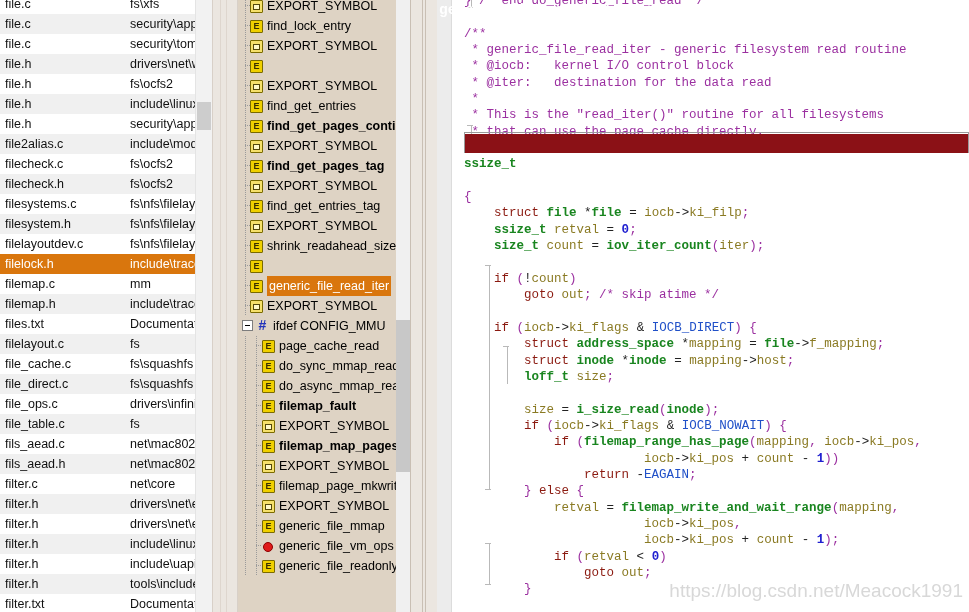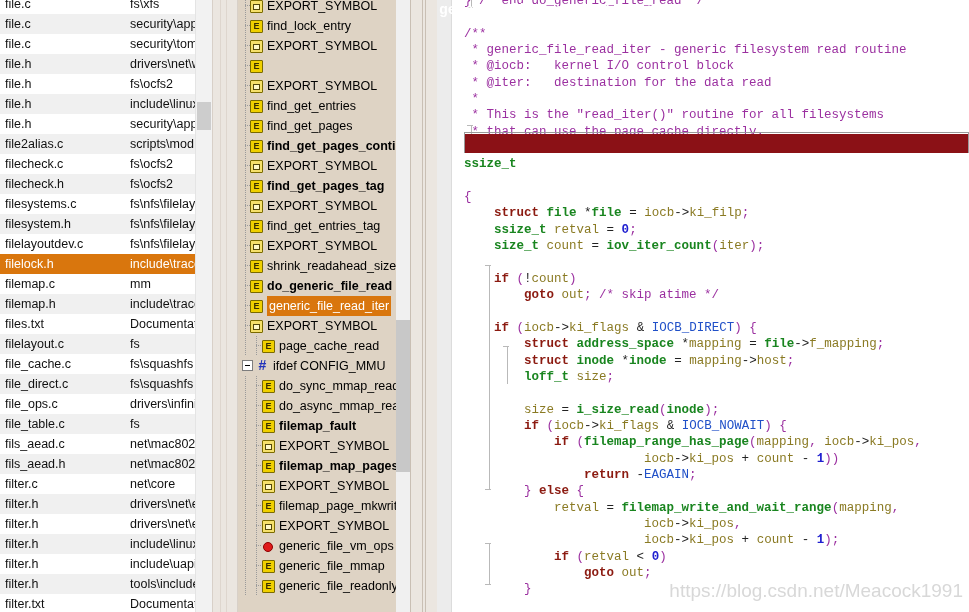--- a/index.html
+++ b/index.html
@@ -138,21 +138,21 @@
   .fold{
     position:absolute;left:16px;top:0;bottom:0;width:10px;background:#ffffff;
   }
   .codearea{
     position:absolute;left:27px;top:-7px;right:0;bottom:0;
     font-family:"Liberation Mono","DejaVu Sans Mono",monospace;
     font-size:12.5px;line-height:16.35px;white-space:pre;
   }
   .ln{height:16.35px;}
   .cm{color:#9b30a0;}
-  .kw{color:#8b1a10;font-weight:bold;text-align:center;}
+  .kw{color:#8b1a10;font-weight:normal;text-align:center;}
   .ty{color:#19851f;font-weight:bold;}
   .fnc{color:#19851f;font-weight:bold;}
   .id{color:#8a7a23;}
   .num{color:#2020d0;font-weight:bold;}
   .cst{color:#2050c8;}
   .pn{color:#9b30a0;}
   .pl{color:#222;}
   .sigbox{
     position:absolute;left:27px;top:132px;right:0;height:21px;
     border:1px solid #9a9a9a;box-sizing:border-box;
@@ -206,21 +206,21 @@
         <div class="frow alt">
           <span class="fname">file.h</span>
           <span class="fpath">include\linux</span>
         </div>
         <div class="frow">
           <span class="fname">file.h</span>
           <span class="fpath">security\appa</span>
         </div>
         <div class="frow alt">
           <span class="fname">file2alias.c</span>
-          <span class="fpath">scripts\mod</span>
+          <span class="fpath">include\mod</span>
         </div>
         <div class="frow">
           <span class="fname">filecheck.c</span>
           <span class="fpath">fs\ocfs2</span>
         </div>
         <div class="frow alt">
           <span class="fname">filecheck.h</span>
           <span class="fpath">fs\ocfs2</span>
         </div>
         <div class="frow">
@@ -357,28 +357,20 @@
           <span class="tlabel">EXPORT_SYMBOL</span>
         </div>
         <div class="trow">
           <span class="guide d1">
             <span class="dots" style="left:5px"></span>
             <span class="dashh" style="left:5px;width:5px"></span>
           </span>
           <span class="ico fn"></span>
           <span class="tlabel">find_get_entries</span>
         </div>
-        <div class="trow">
-          <span class="guide d1">
-            <span class="dots" style="left:5px"></span>
-            <span class="dashh" style="left:5px;width:5px"></span>
-          </span>
-          <span class="ico fn"></span>
-          <span class="tlabel">find_get_pages</span>
-        </div>
         <div class="trow b">
           <span class="guide d1">
             <span class="dots" style="left:5px"></span>
             <span class="dashh" style="left:5px;width:5px"></span>
           </span>
           <span class="ico fn"></span>
           <span class="tlabel">find_get_pages_contig</span>
         </div>
         <div class="trow">
           <span class="guide d1">
@@ -427,61 +419,60 @@
           </span>
           <span class="ico fn"></span>
           <span class="tlabel">shrink_readahead_size_</span>
         </div>
         <div class="trow b">
           <span class="guide d1">
             <span class="dots" style="left:5px"></span>
             <span class="dashh" style="left:5px;width:5px"></span>
           </span>
           <span class="ico fn"></span>
-          <span class="tlabel">do_generic_file_read</span>
         </div>
         <div class="trow sel">
           <span class="guide d1">
             <span class="dots" style="left:5px"></span>
             <span class="dashh" style="left:5px;width:5px"></span>
           </span>
           <span class="ico fn"></span>
           <span class="tlabel">generic_file_read_iter</span>
         </div>
         <div class="trow">
           <span class="guide d1">
             <span class="dots" style="left:5px"></span>
             <span class="dashh" style="left:5px;width:5px"></span>
           </span>
           <span class="ico mac"></span>
           <span class="tlabel">EXPORT_SYMBOL</span>
-        </div>
-        <div class="trow">
-          <span class="guide d2">
-            <span class="dots" style="left:5px"></span>
-            <span class="dots" style="left:16px"></span>
-            <span class="dashh" style="left:16px;width:6px"></span>
-          </span>
-          <span class="ico fn"></span>
-          <span class="tlabel">page_cache_read</span>
         </div>
         <div class="trow">
           <span class="guide" style="width:16px;position:relative">
             <span class="expander"></span>
           </span>
           <span class="ico hash"></span>
           <span class="tlabel">ifdef CONFIG_MMU</span>
         </div>
         <div class="trow">
           <span class="guide d2">
             <span class="dots" style="left:5px"></span>
             <span class="dots" style="left:16px"></span>
             <span class="dashh" style="left:16px;width:6px"></span>
           </span>
           <span class="ico fn"></span>
+          <span class="tlabel">page_cache_read</span>
+        </div>
+        <div class="trow">
+          <span class="guide d2">
+            <span class="dots" style="left:5px"></span>
+            <span class="dots" style="left:16px"></span>
+            <span class="dashh" style="left:16px;width:6px"></span>
+          </span>
+          <span class="ico fn"></span>
           <span class="tlabel">do_sync_mmap_read</span>
         </div>
         <div class="trow">
           <span class="guide d2">
             <span class="dots" style="left:5px"></span>
             <span class="dots" style="left:16px"></span>
             <span class="dashh" style="left:16px;width:6px"></span>
           </span>
           <span class="ico fn"></span>
           <span class="tlabel">do_async_mmap_read</span>
@@ -532,38 +523,38 @@
           <span class="tlabel">filemap_page_mkwrite</span>
         </div>
         <div class="trow">
           <span class="guide d2">
             <span class="dots" style="left:5px"></span>
             <span class="dots" style="left:16px"></span>
             <span class="dashh" style="left:16px;width:6px"></span>
           </span>
           <span class="ico mac"></span>
           <span class="tlabel">EXPORT_SYMBOL</span>
+        </div>
+        <div class="trow">
+          <span class="guide d2">
+            <span class="dots" style="left:5px"></span>
+            <span class="dots" style="left:16px"></span>
+            <span class="dashh" style="left:16px;width:6px"></span>
+          </span>
+          <span class="ico fn"></span>
+          <span class="tlabel">generic_file_mmap</span>
         </div>
         <div class="trow">
           <span class="guide d2">
             <span class="dots" style="left:5px"></span>
             <span class="dots" style="left:16px"></span>
             <span class="dashh" style="left:16px;width:6px"></span>
           </span>
           <span class="ico var"></span>
           <span class="tlabel">generic_file_vm_ops</span>
-        </div>
-        <div class="trow">
-          <span class="guide d2">
-            <span class="dots" style="left:5px"></span>
-            <span class="dots" style="left:16px"></span>
-            <span class="dashh" style="left:16px;width:6px"></span>
-          </span>
-          <span class="ico fn"></span>
-          <span class="tlabel">generic_file_mmap</span>
         </div>
         <div class="trow">
           <span class="guide d2">
             <span class="dots" style="left:5px"></span>
             <span class="dots" style="left:16px"></span>
             <span class="dashh" style="left:16px;width:6px"></span>
           </span>
           <span class="ico fn"></span>
           <span class="tlabel">generic_file_readonly</span>
         </div>

